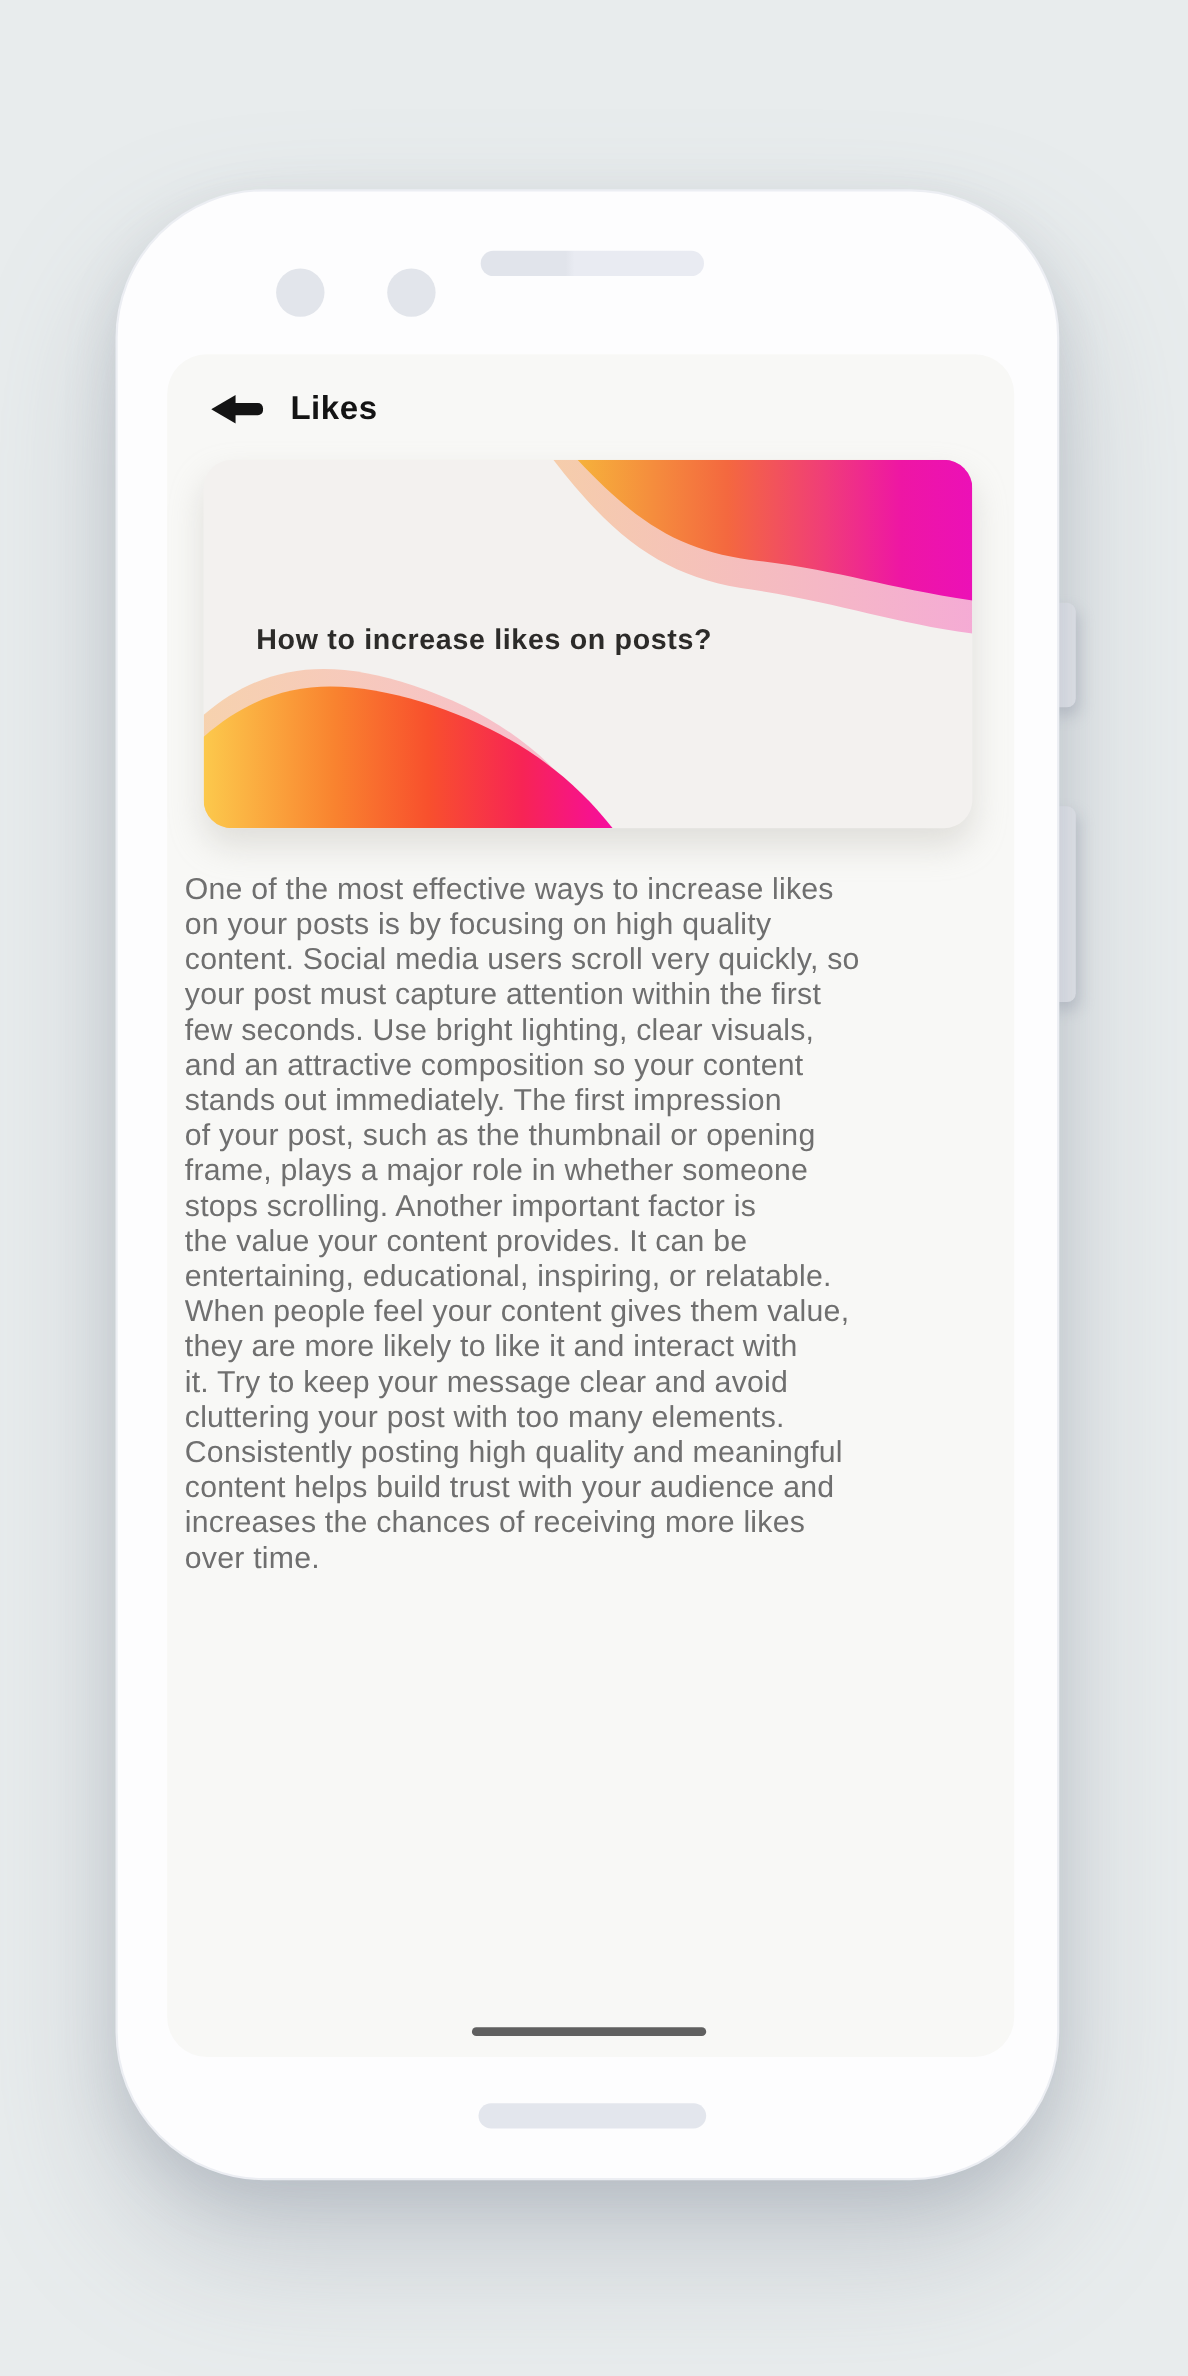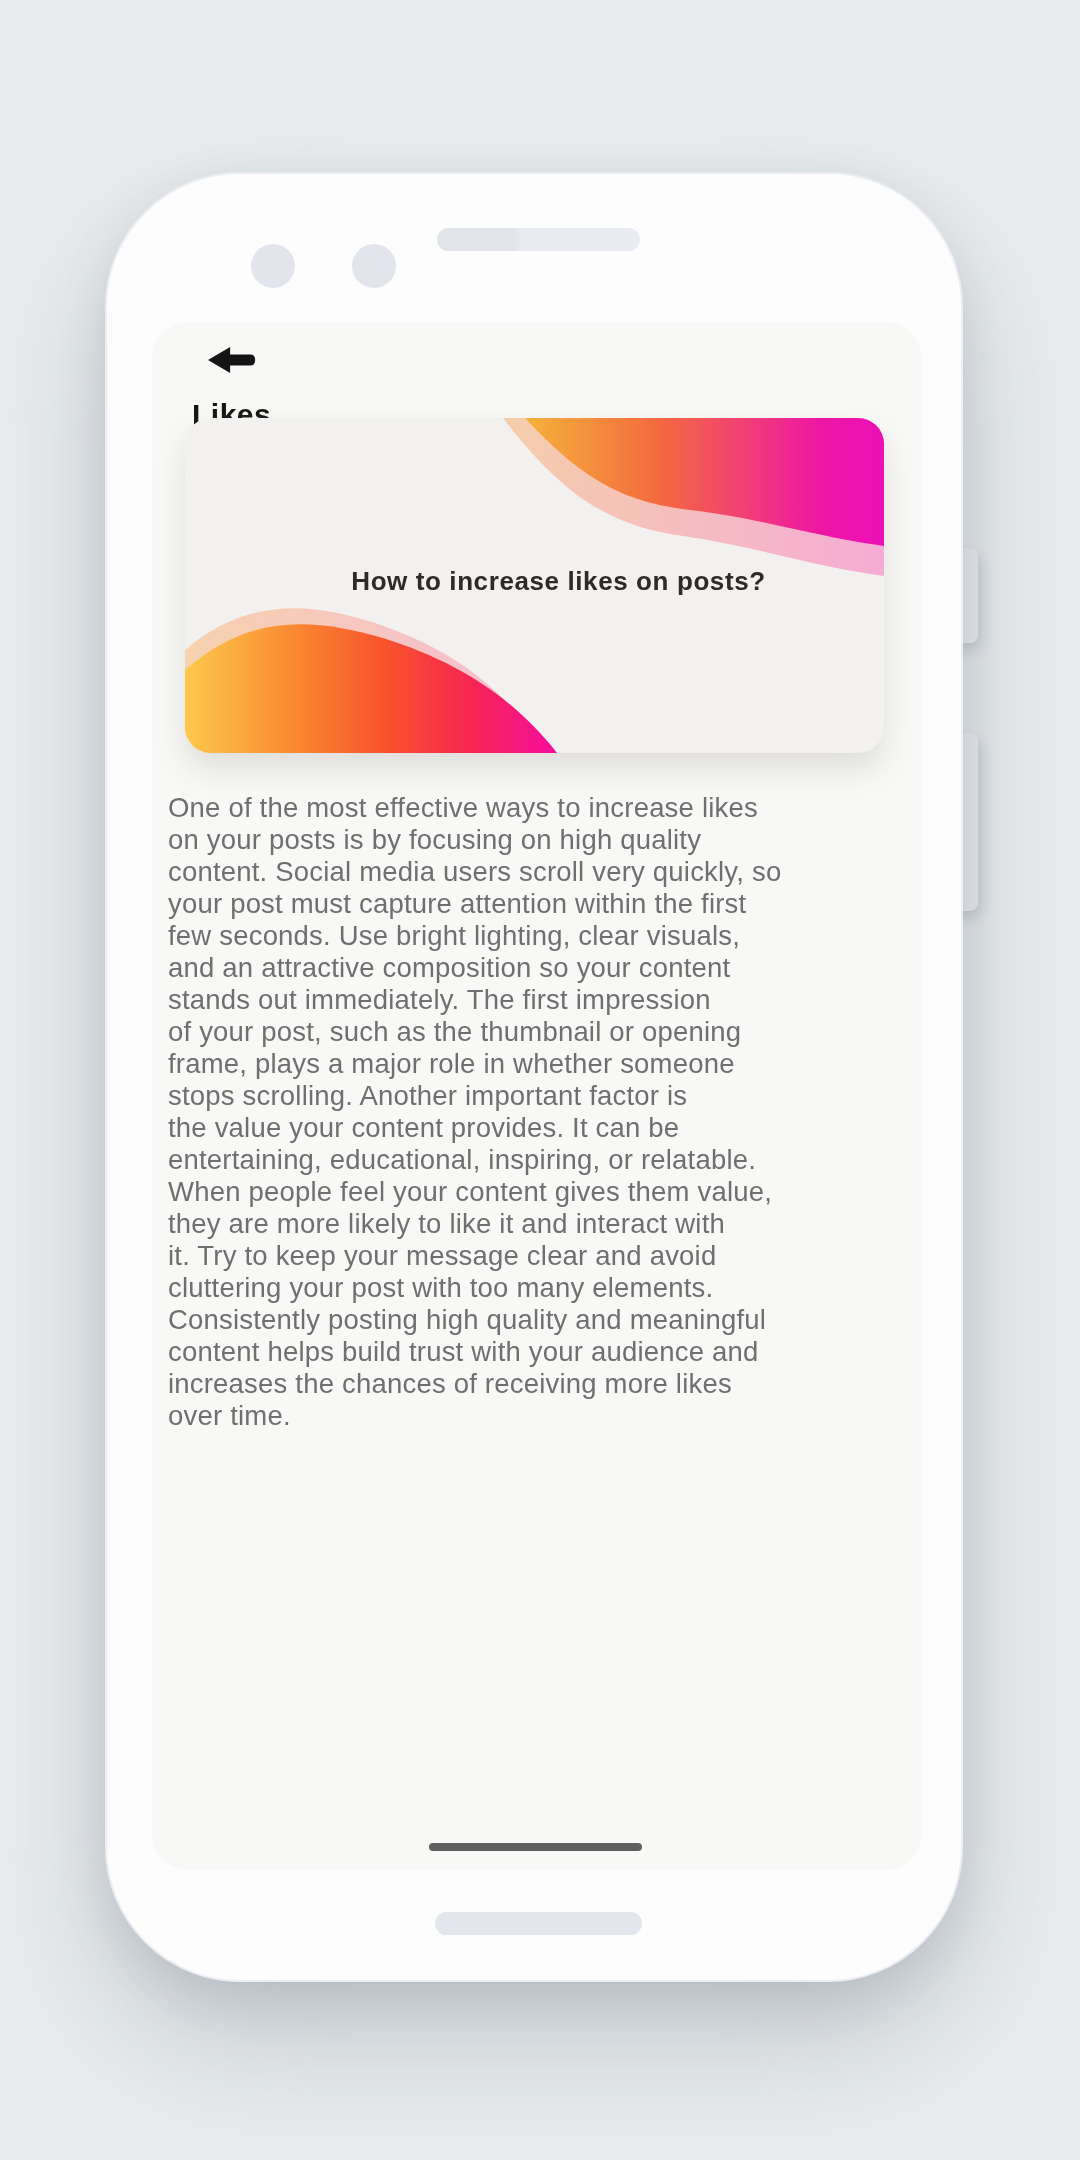--- a/index.html
+++ b/index.html
@@ -50,39 +50,39 @@
   }
   
   .screen {
     position: absolute; left: 45px; top: 148px;
     width: 770px; height: 1548px;
     background: #f8f8f6; border-radius: 36px;
     overflow: hidden;
   }
   .app-header {
     position: absolute; left: 40px; top: 24px;
-    display: flex; align-items: center; gap: 24px; height: 52px; flex-direction: column;
+    display: flex; align-items: center; gap: 24px; height: 52px;
   }
   .back-btn { display: flex; align-items: center; cursor: pointer; }
   .back-btn svg { display: block; }
   .app-title {
     font-size: 30px; font-weight: 700; color: #141414; letter-spacing: .5px;
   }
   
   .card {
     position: absolute; left: 33px; top: 96px;
     width: 699px; height: 335px;
     background: #f3f1ef; border-radius: 26px;
     overflow: hidden;
     box-shadow: 0 16px 30px rgba(188,184,178,.40);
   }
   .card svg.wave { position: absolute; left: 0; top: 0; width: 699px; height: 335px; }
   .card-title {
     position: absolute; left: 0; top: 148px; width: 100%;
-    text-align: center; text-indent: 48px;
+    text-indent: 48px;
     font-size: 26px; font-weight: 600; letter-spacing: .6px; color: #2c2b29;
   }
   
   .article {
     position: absolute; left: 16px; top: 470px; width: 715px;
     font-size: 27.5px; line-height: 32px; letter-spacing: .2px;
     color: #6f6f6f; white-space: pre-line;
   }
   
   .home-indicator {

